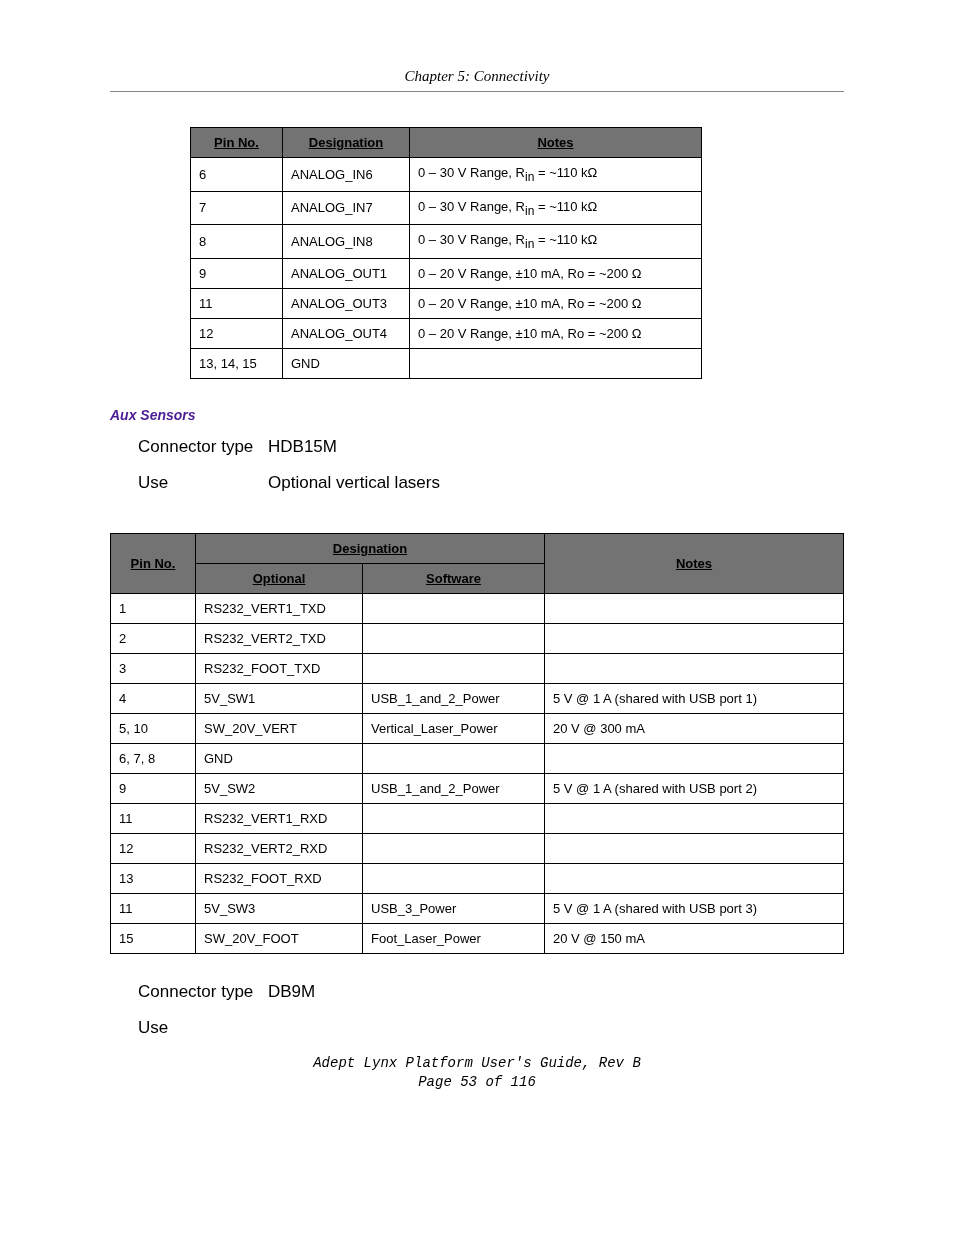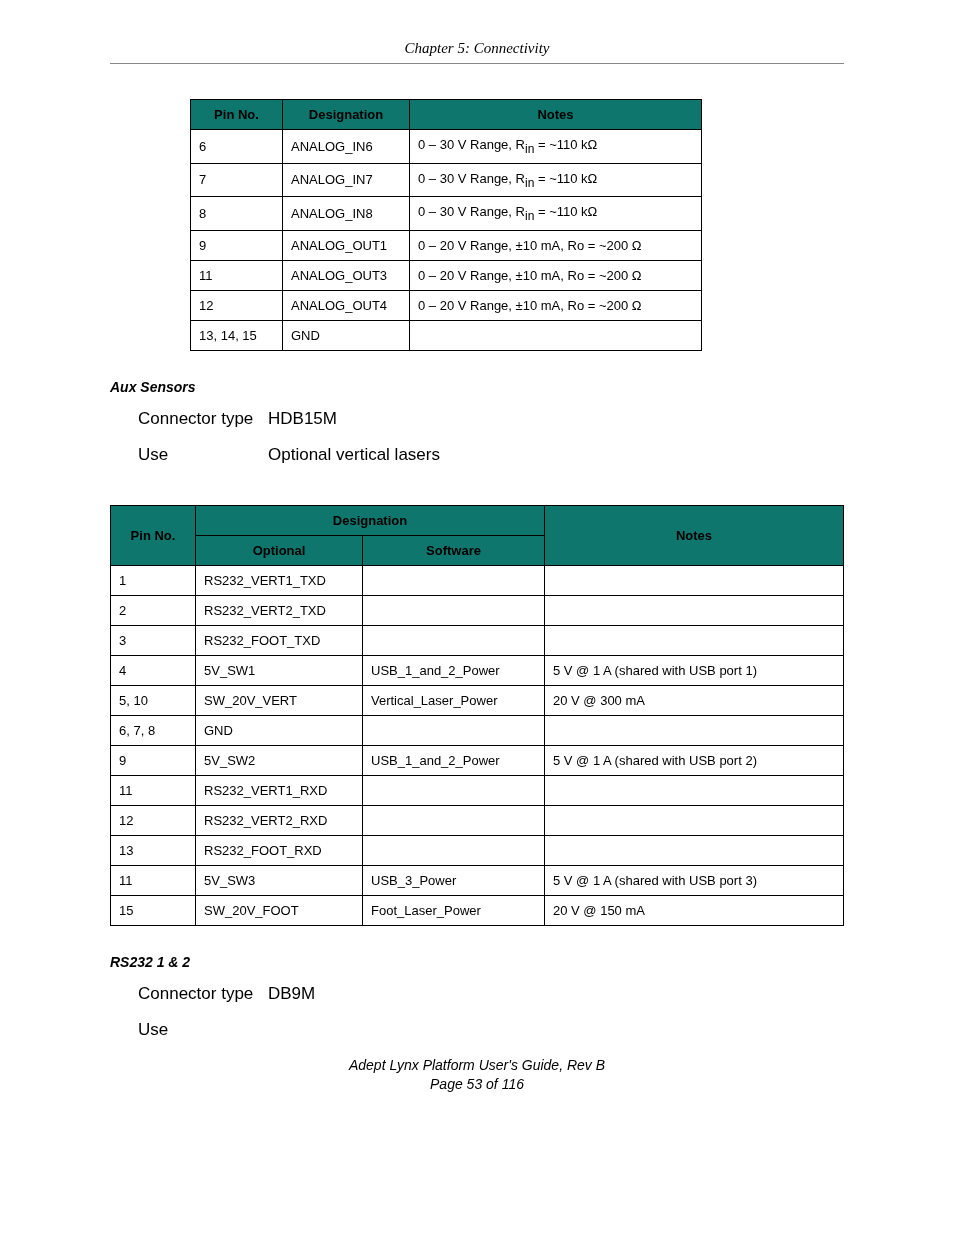--- a/index.html
+++ b/index.html
@@ -14,51 +14,53 @@
   .page {
     padding: 40px 110px 40px 110px;
   }
   .chapter-header {
     font-family: "Palatino Linotype", "Book Antiqua", Palatino, serif;
     font-style: italic;
     text-align: center;
     font-size: 15px;
     color: #000;
     padding-bottom: 6px;
+    margin-top: 28px;
   }
   hr.header-rule {
     border: none;
     border-top: 1px solid #888;
     margin: 0 0 35px 0;
   }
   table {
     border-collapse: collapse;
     margin-bottom: 28px;
   }
   th, td {
     border: 1px solid #000;
     padding: 7px 8px;
     text-align: left;
     font-size: 13px;
     vertical-align: middle;
   }
   th {
-    background: #0f766e;
+    background: #737373;
     font-weight: bold;
     text-align: center;
+    text-decoration: underline;
   }
   .table1 {
     margin-left: 80px;
     width: auto;
   }
   .table1 th.pin { width: 75px; }
   .table1 th.desig { width: 110px; }
   .table1 th.notes { width: 275px; text-align: center; }
   .section-title {
-    color: #000000;
+    color: #4c1d95;
     font-weight: bold;
     font-style: italic;
     font-size: 14px;
     margin: 10px 0 14px 0;
   }
   .kv-row {
     display: flex;
     margin-bottom: 16px;
     margin-left: 28px;
     font-size: 17px;
@@ -69,21 +71,21 @@
     margin-left: 0;
     width: 100%;
   }
   .table2 th.desig-group { text-align: center; }
   .table2 th.pin2 { width: 68px; }
   .table2 th.hw { width: 150px; }
   .table2 th.sw { width: 165px; }
   .table2 th.notes2 { width: auto; }
   .footer {
     text-align: center;
-    font-family: Liberation Sans, sans-serif;
+    font-family: Liberation Mono, monospace;
     font-style: italic;
     font-size: 14px;
     line-height: 1.35;
   }
   .sub { font-size: 12px; vertical-align: sub; }
 </style>
 </head>
 <body>
 
 <div class="page">
@@ -229,21 +231,20 @@
         </tr>
         <tr>
           <td>15</td>
           <td>SW_20V_FOOT</td>
           <td>Foot_Laser_Power</td>
           <td>20 V @ 150 mA</td>
         </tr>
       </tbody>
   </table>
 
-  <div class="section-title">RS232 1 &amp; 2</div>
   <div class="kv-row">
     <div class="kv-key">Connector type</div>
     <div class="kv-val">DB9M</div>
   </div>
   <div class="kv-row">
     <div class="kv-key">Use</div>
   </div>
 
   <div class="footer">
     <div>Adept Lynx Platform User's Guide, Rev B</div>

